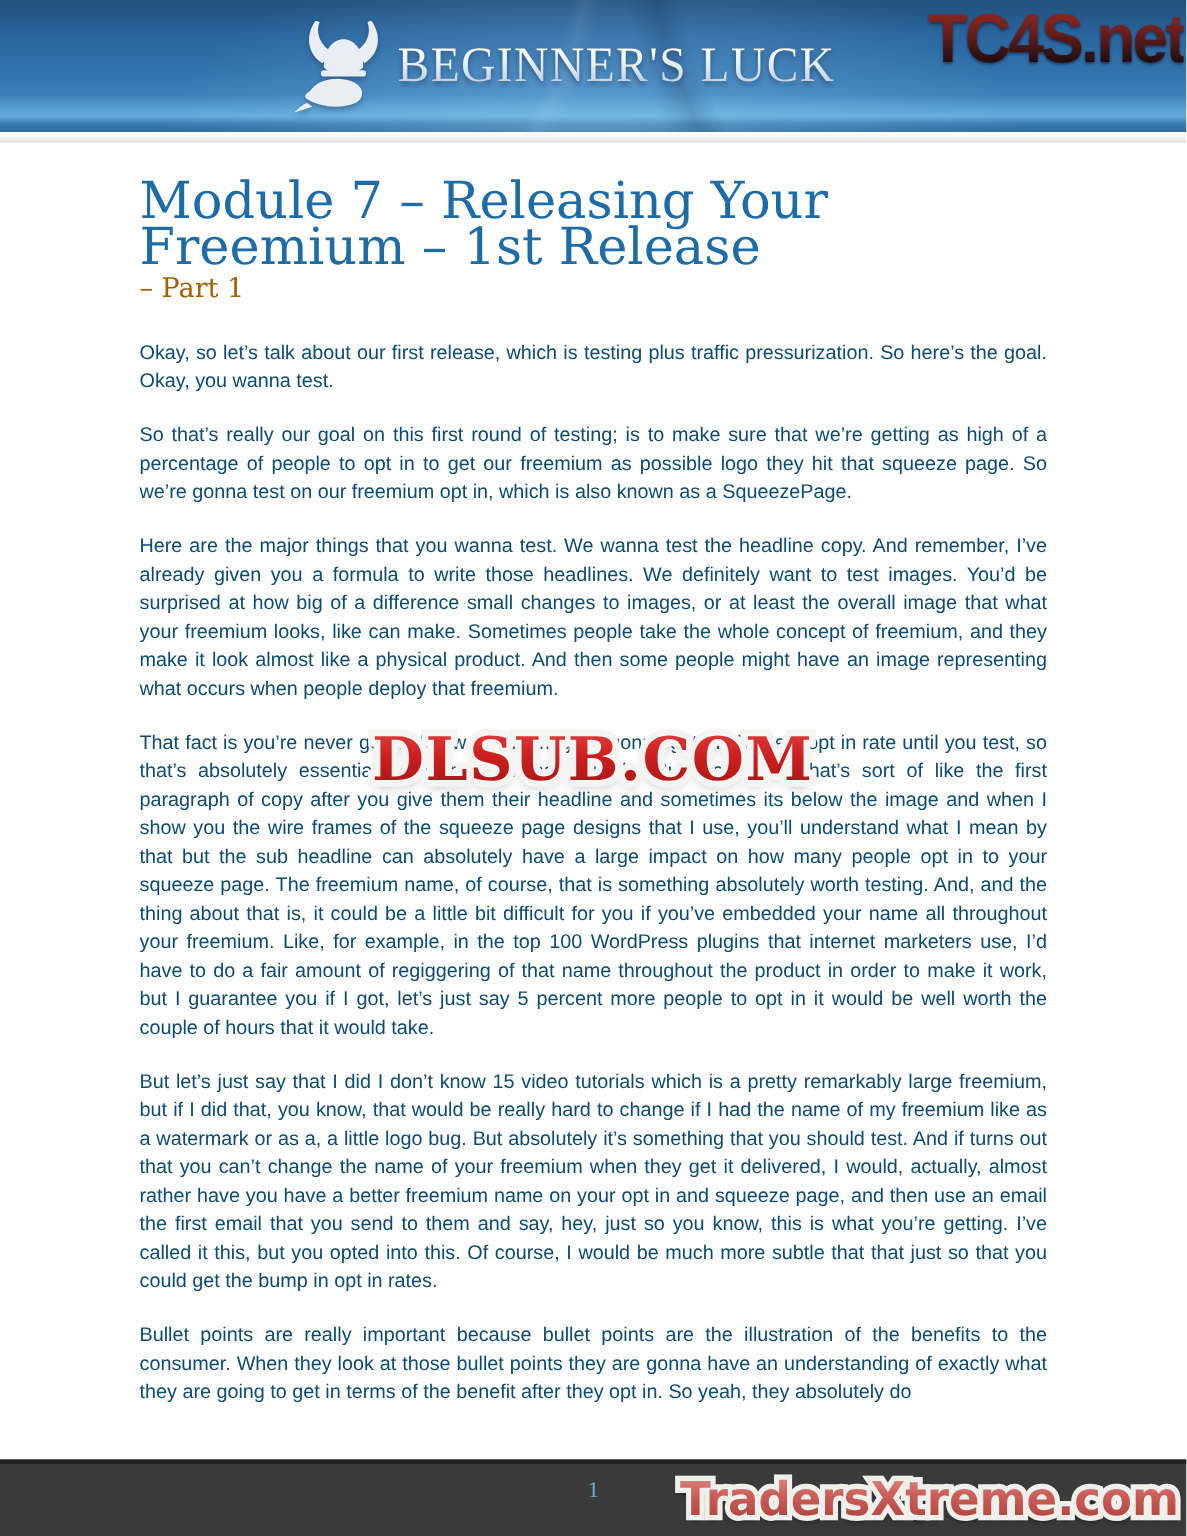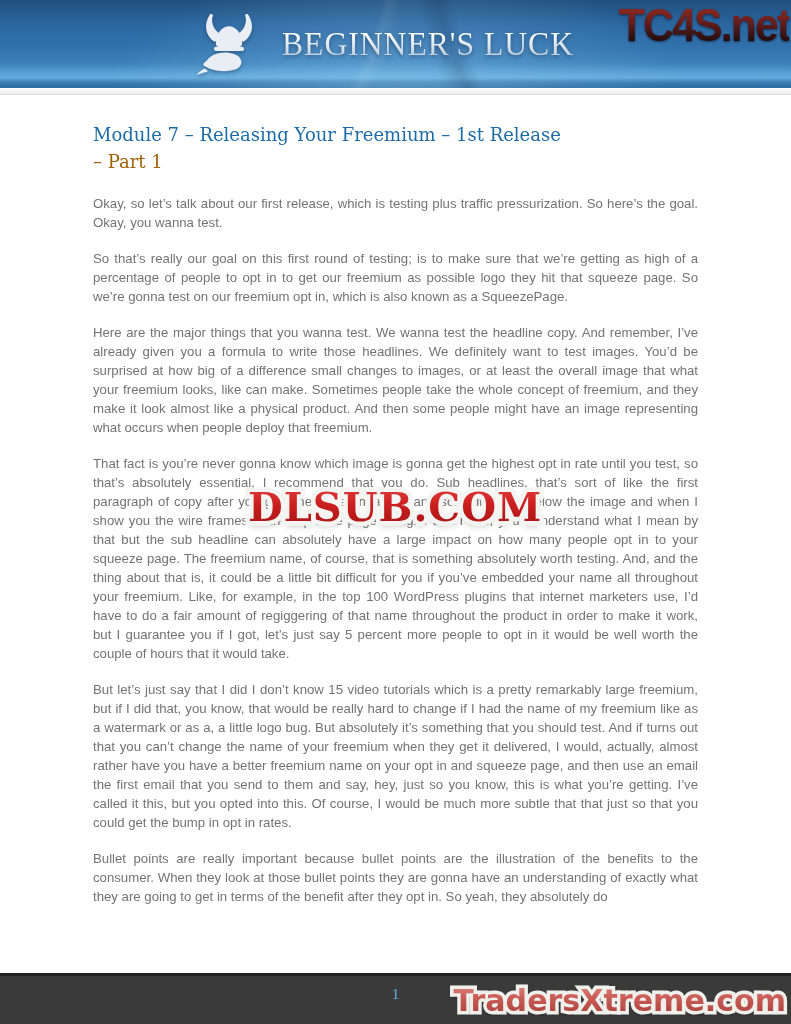--- a/index.html
+++ b/index.html
@@ -17,21 +17,21 @@
     position: absolute; top: 0; left: 0;
     width: 791px; height: 88px;
     background:
       radial-gradient(circle 430px at 14% -60%, rgba(255,255,255,0) 64%, rgba(255,255,255,0.07) 66%, rgba(255,255,255,0) 69%),
       radial-gradient(circle 520px at 96% -70%, rgba(10,35,70,0) 60%, rgba(10,35,70,0.18) 63%, rgba(10,35,70,0) 67%),
       radial-gradient(ellipse 480px 220px at 50% 108%, rgba(160,215,250,0.35), rgba(160,215,250,0) 60%),
       linear-gradient(180deg, #21507c 0%, #2a66a0 28%, #3273ad 55%, #3c81ba 72%, #559ed1 82%, #64abdc 88%, #3a7ab0 94%, #2d6a9e 100%);
   }
   .logo {
     position: absolute; left: 196px; top: 12px;
-    display: flex; align-items: center; gap: 20px;
+    display: flex; align-items: center; gap: 3px;
     height: 64px;
   }
   .logo-icon svg { width: 66px; height: 62px; display: block; filter: drop-shadow(0 2px 2px rgba(10,30,60,0.35)); }
   .logo-text {
     font-family: "Liberation Serif", serif;
     font-size: 33px; letter-spacing: 1px; white-space: nowrap;
     transform: scaleX(0.96); transform-origin: left center;
     background: linear-gradient(180deg, #ffffff 20%, #dbe5ee 55%, #a8bbcc 100%);
     -webkit-background-clip: text; background-clip: text; color: transparent;
     filter: drop-shadow(0 2px 2px rgba(10,30,60,0.45));
@@ -47,31 +47,31 @@
   .banner-edge {
     position: absolute; top: 88px; left: 0; width: 791px; height: 7px;
     background: linear-gradient(180deg, #ffffff, #ededed);
     border-bottom: 1px solid #dadada;
   }
 
   
   .content { position: absolute; top: 119px; left: 93px; width: 605px; }
   h1.doc-title {
     margin: 0; font-family: "DejaVu Serif", serif; font-weight: normal;
-    font-size: 18px; line-height: 31px; color: #1e6ca7; letter-spacing: 0;
+    font-size: 34px; line-height: 31px; color: #1e6ca7; letter-spacing: 0;
   }
   h2.doc-subtitle {
     margin: 1px 0 0 0; font-family: "DejaVu Serif", serif; font-weight: normal;
     font-size: 18px; line-height: 22px; color: #a16207;
   }
   .paragraphs { margin-top: 21px; }
   .paragraphs p {
     margin: 0 0 17px 0;
     font-size: 13.2px; line-height: 19px;
-    color: #737373; text-align: justify;
+    color: #0c4a6e; text-align: justify;
   }
 
   
   .dlsub { position: absolute; left: 248px; top: 481px; width: 316px; height: 52px; }
   .dlsub span {
     position: absolute; left: 0; top: 0; white-space: nowrap;
     font-family: "DejaVu Serif", serif; font-weight: bold;
     font-size: 40px; line-height: 52px; letter-spacing: 1px;
   }
   .dlsub .wm-stroke {

